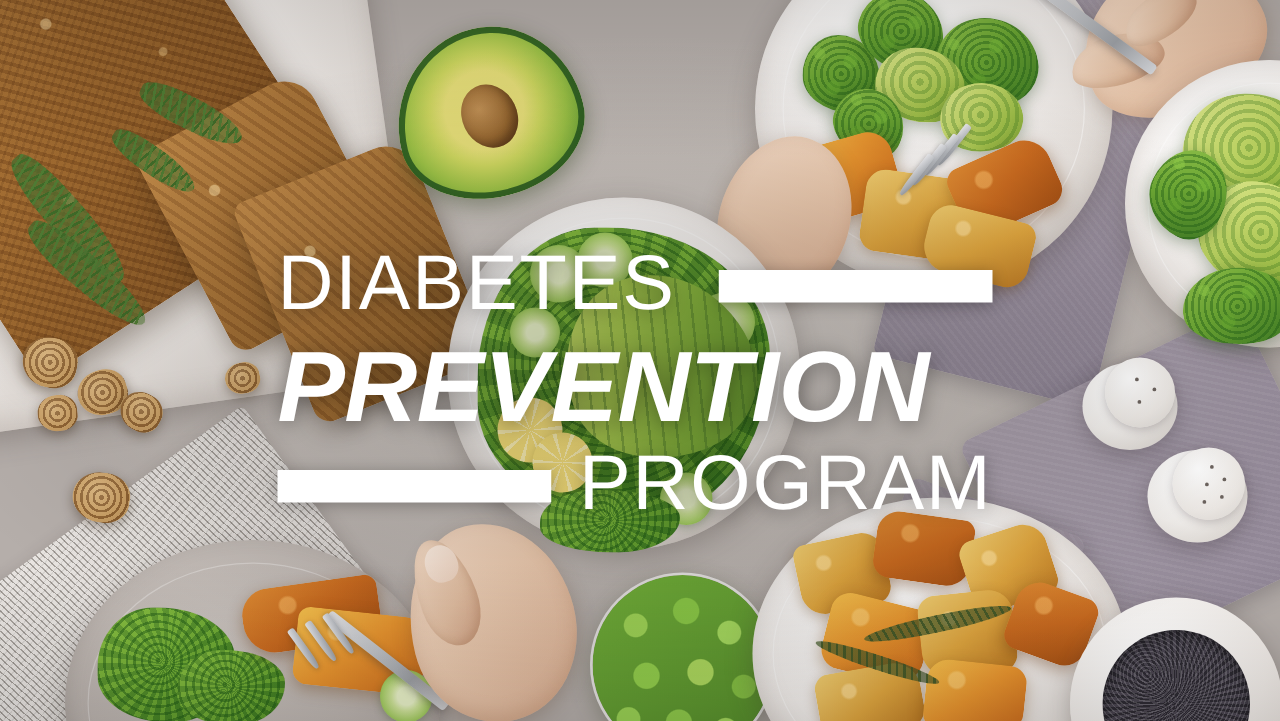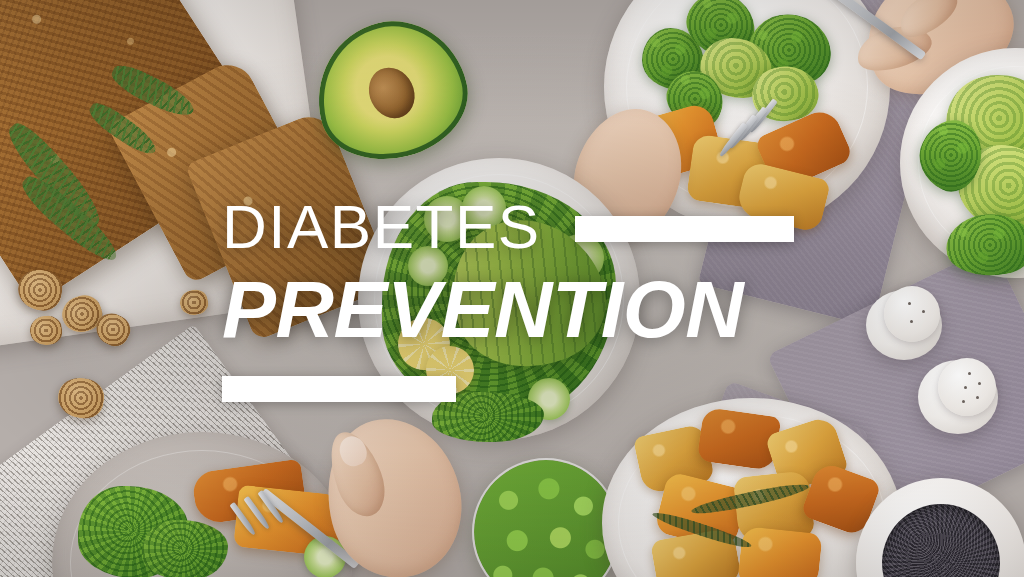--- a/index.html
+++ b/index.html
@@ -499,16 +499,17 @@
       <span class="word-diabetes">DIABETES</span>
       <span class="bar-top"></span>
     </div>
 
     <div class="line line-2">
       <span class="word-prevention">PREVENTION</span>
     </div>
 
     <div class="line line-3">
       <span class="bar-bottom"></span>
+      <span class="word-program">PROGRAM</span>
     </div>
 
   </div>
 </div>
 
 </body></html>

